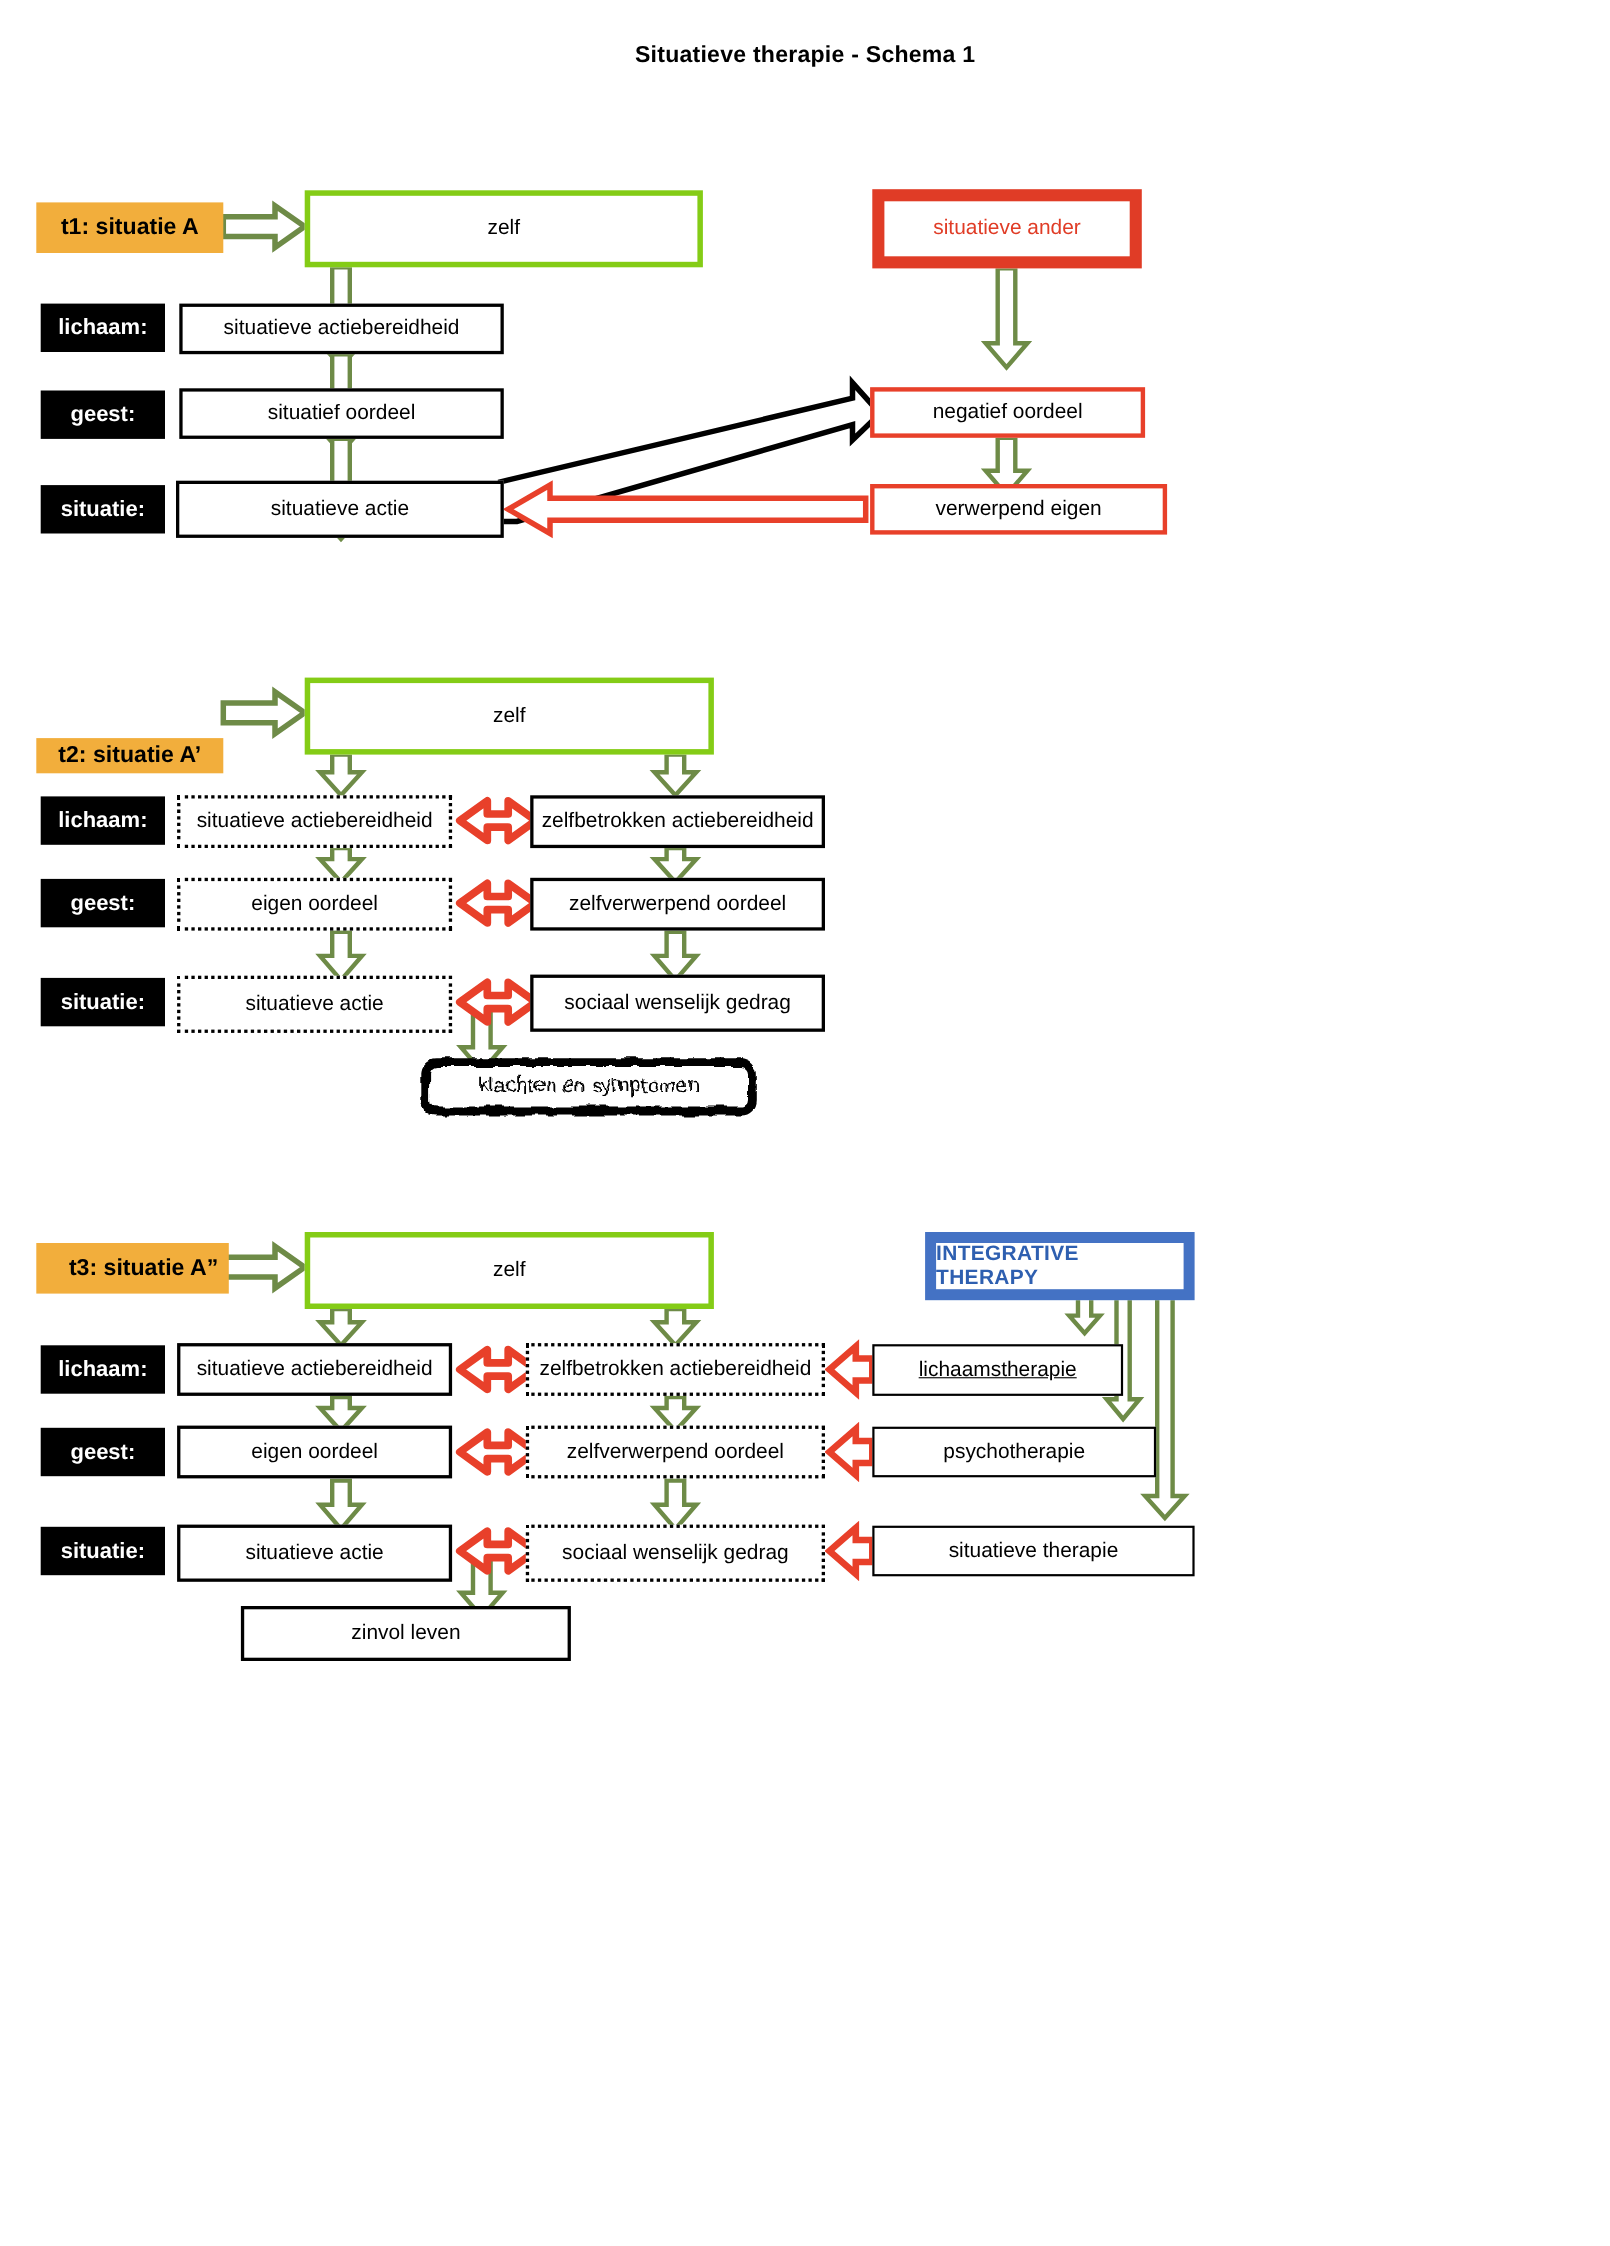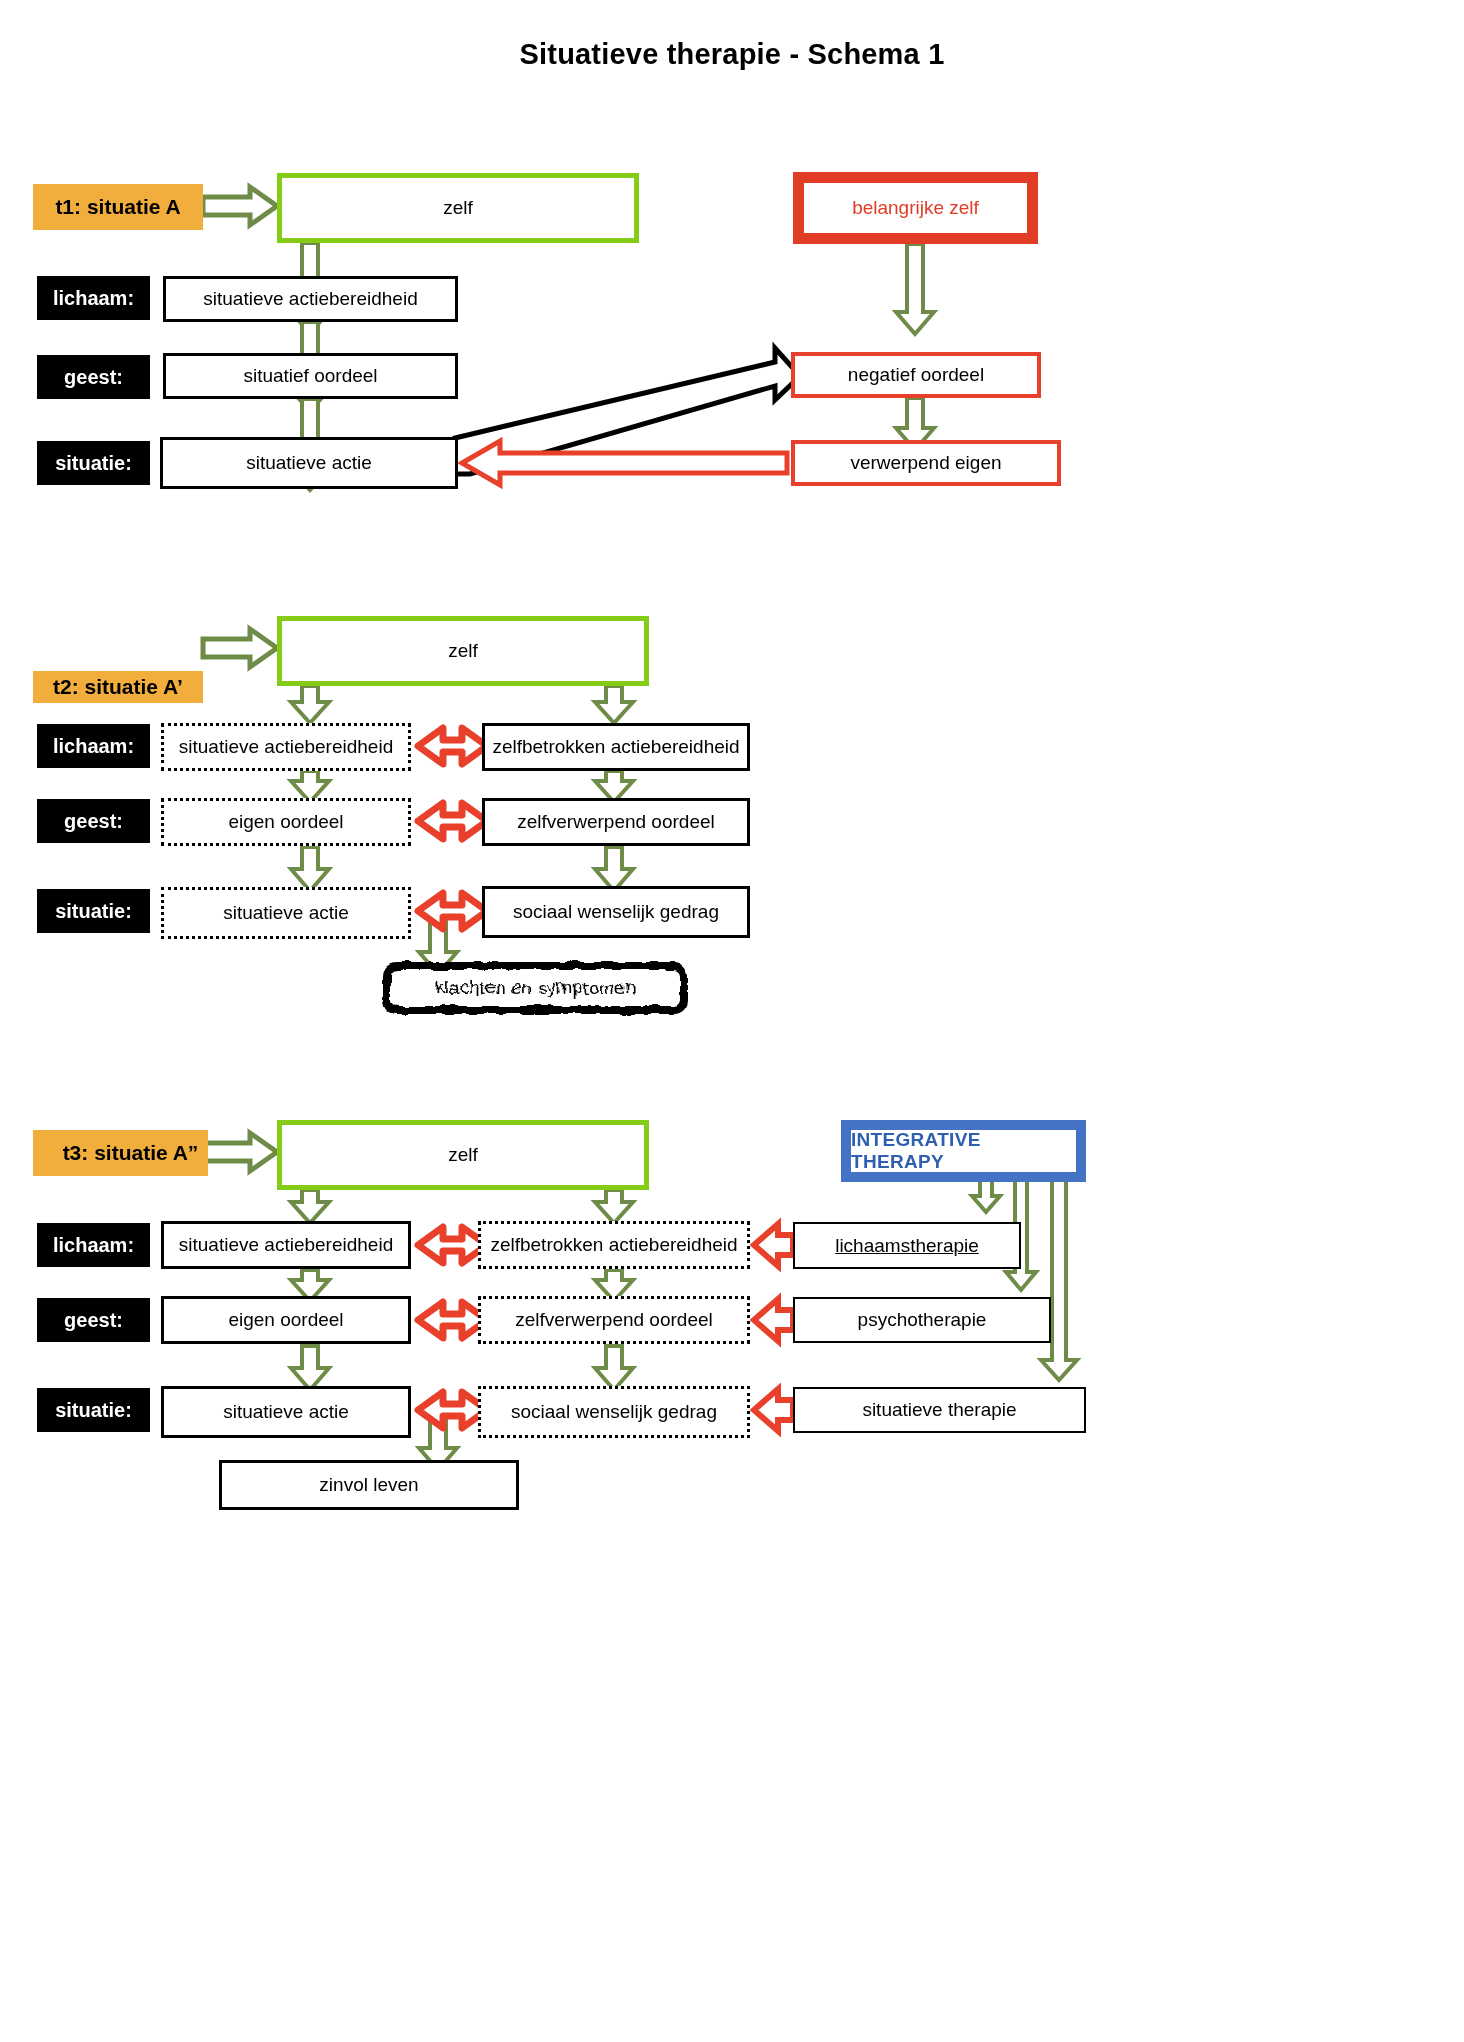--- a/index.html
+++ b/index.html
@@ -8,21 +8,21 @@
     font-family:"Liberation Sans", sans-serif;
     color:#000;
     overflow:hidden;
   }
   .canvas{position:absolute; left:0; top:0; width:1464px; height:2042px;}
   .abs{position:absolute; box-sizing:border-box;}
 
   
   .title{
     left:0; top:38px; width:1464px; text-align:center;
-    font-size:29px; font-weight:bold; letter-spacing:.2px;
+    font-size:21px; font-weight:bold; letter-spacing:.2px;
   }
 
   
   .box{
     display:flex; align-items:center; justify-content:center;
     text-align:center; font-size:19px; line-height:1.15;
     background:#ffffff; box-sizing:border-box;
   }
   .box-black{ border:3.5px solid #000000; }
   .box-thin { border:2px solid #000000; }
@@ -224,21 +224,21 @@
 
   <div class="abs tag-black" style="left:37px;top:276px;width:113px;height:44px;">lichaam:</div>
   <div class="abs box box-black" style="left:163px;top:276px;width:295px;height:46px;">situatieve actiebereidheid</div>
 
   <div class="abs tag-black" style="left:37px;top:355px;width:113px;height:44px;">geest:</div>
   <div class="abs box box-black" style="left:163px;top:353px;width:295px;height:46px;">situatief oordeel</div>
 
   <div class="abs tag-black" style="left:37px;top:441px;width:113px;height:44px;">situatie:</div>
   <div class="abs box box-black" style="left:160px;top:437px;width:298px;height:52px;">situatieve actie</div>
 
-  <div class="abs frame-red-thick" style="left:793px;top:172px;width:245px;height:72px;">belangrijke zelf</div>
+  <div class="abs frame-red-thick" style="left:793px;top:172px;width:245px;height:72px;">situatieve ander</div>
 
   <div class="abs box box-red" style="left:791px;top:352px;width:250px;height:46px;">negatief oordeel</div>
 
   <div class="abs box box-red" style="left:791px;top:440px;width:270px;height:46px;">verwerpend eigen</div>
 
   <div class="abs tag-orange" style="left:33px;top:626px;width:170px;height:32px;margin-top:45px;">t2: situatie A’</div>
 
   <div class="abs zelf-frame" style="left:277px;top:616px;width:372px;height:70px;">zelf</div>
 
   <div class="abs tag-black" style="left:37px;top:724px;width:113px;height:44px;">lichaam:</div>

